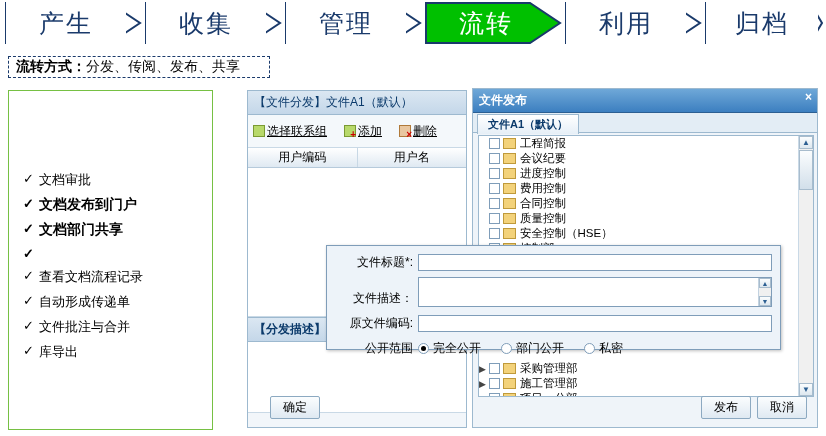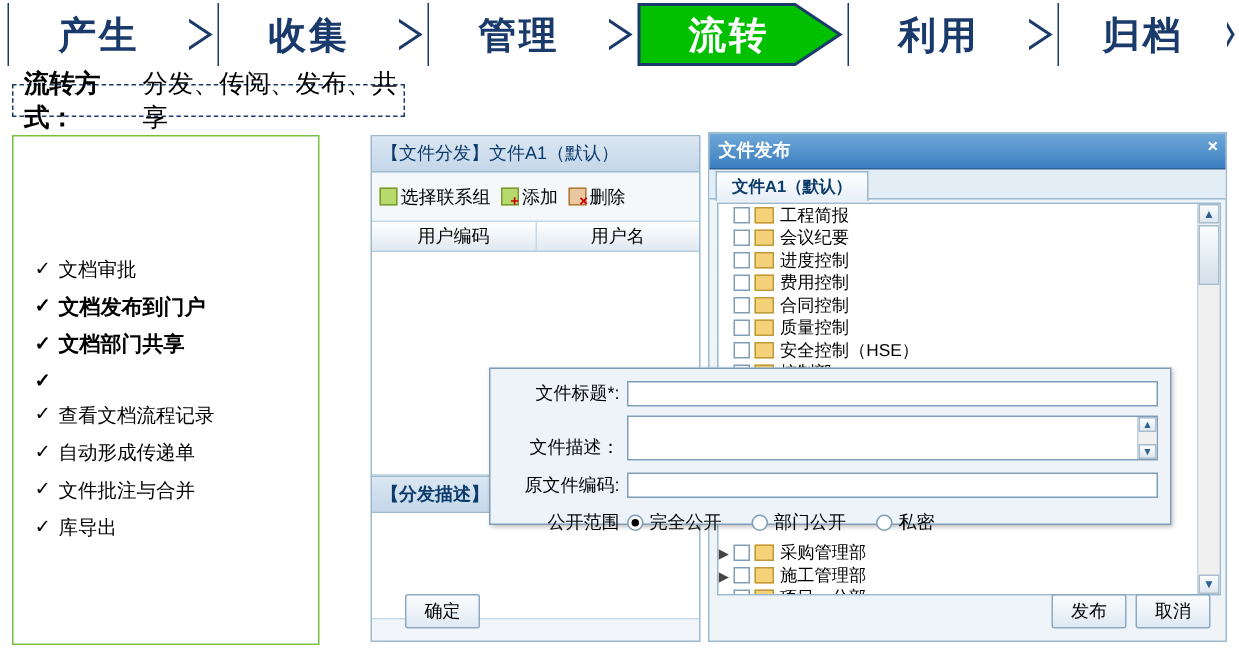--- a/index.html
+++ b/index.html
@@ -26,21 +26,21 @@
     height: 46px;
   }
   .chev {
     position: absolute;
     top: 2px;
     height: 42px;
     display: flex;
     align-items: center;
     justify-content: center;
     font-size: 25px;
-    font-weight: bold;
+    font-weight: normal;
     letter-spacing: 2px;
     color: #1a3a6b;
     box-sizing: border-box;
   }
   .chev.normal {
     background: #ffffff;
   }
   .chev.active {
     background: #00c000;
     color: #ffffff;
@@ -51,21 +51,21 @@
     position: absolute;
     left: 8px;
     top: 56px;
     width: 262px;
     height: 22px;
     border: 1px dashed #1a3a6b;
     display: flex;
     align-items: center;
     padding-left: 7px;
     box-sizing: border-box;
-    font-size: 17px;
+    font-size: 14px;
     color: #000;
   }
   .subtitle-box b {
     font-weight: bold;
   }
 
   
   .feature-box {
     position: absolute;
     left: 8px;
@@ -122,26 +122,27 @@
     left: 247px;
     top: 90px;
     width: 220px;
     height: 338px;
     background: #f2f6fa;
   }
   .toolbar {
     height: 22px;
     display: flex;
     align-items: center;
-    gap: 7px;
+    gap: 17px;
     padding: 16px 5px;
     box-sizing: border-box;
     background: #f4f8fb;
     border-bottom: 1px solid #c9d9e6;
     font-size: 12px;
+    text-decoration: underline;
   }
   .tb-btn {
     display: flex;
     align-items: center;
     gap: 2px;
     cursor: default;
     color: #000;
     white-space: nowrap;
   }
   .mini-ico {

